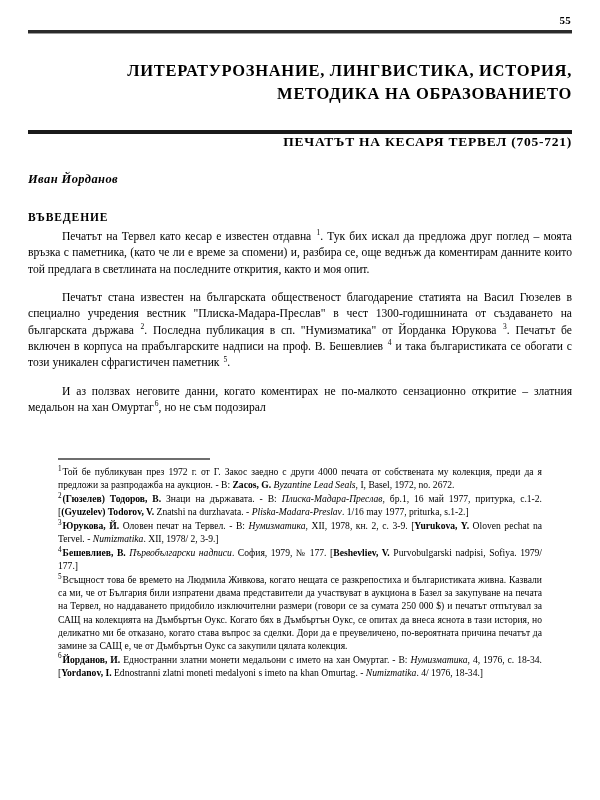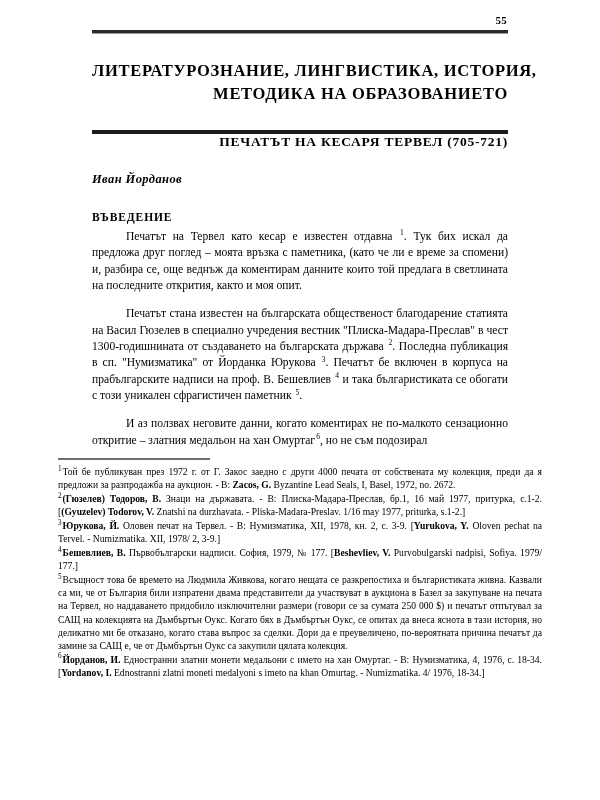--- a/index.html
+++ b/index.html
@@ -12,21 +12,21 @@
     height: 800px;
     font-family: "Liberation Serif", "DejaVu Serif", serif;
     color: #000000;
     overflow: hidden;
   }
   .page {
     position: relative;
     width: 600px;
     height: 620px;
     box-sizing: border-box;
-    padding: 0 92px;
+    padding: 0 28px;
   }
 
   
   .folio-row {
     height: 26px;
     display: flex;
     justify-content: flex-end;
     align-items: flex-end;
     padding-right: 1px;
   }
@@ -119,21 +119,21 @@
     text-align: justify;
     margin: 0 0 1px 0;
   }
   .fn .num {
     font-size: 7.2px;
     vertical-align: super;
     line-height: 0;
     padding-right: 1px;
   }
   .b { font-weight: bold; }
-  .i { }
+  .i { font-style: italic; }
 </style>
 </head>
 <body>
 
 <div class="page">
 
   <div class="folio-row">
     <span class="folio">55</span>
   </div>
 

